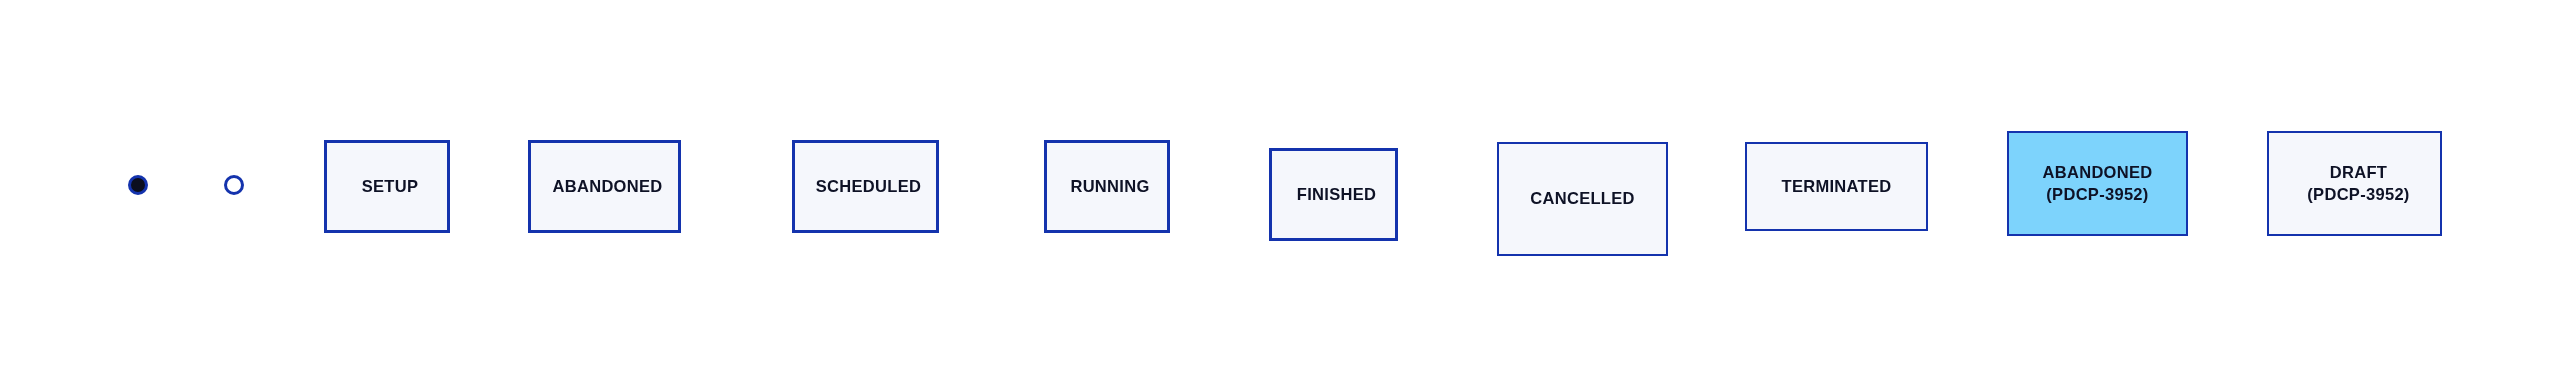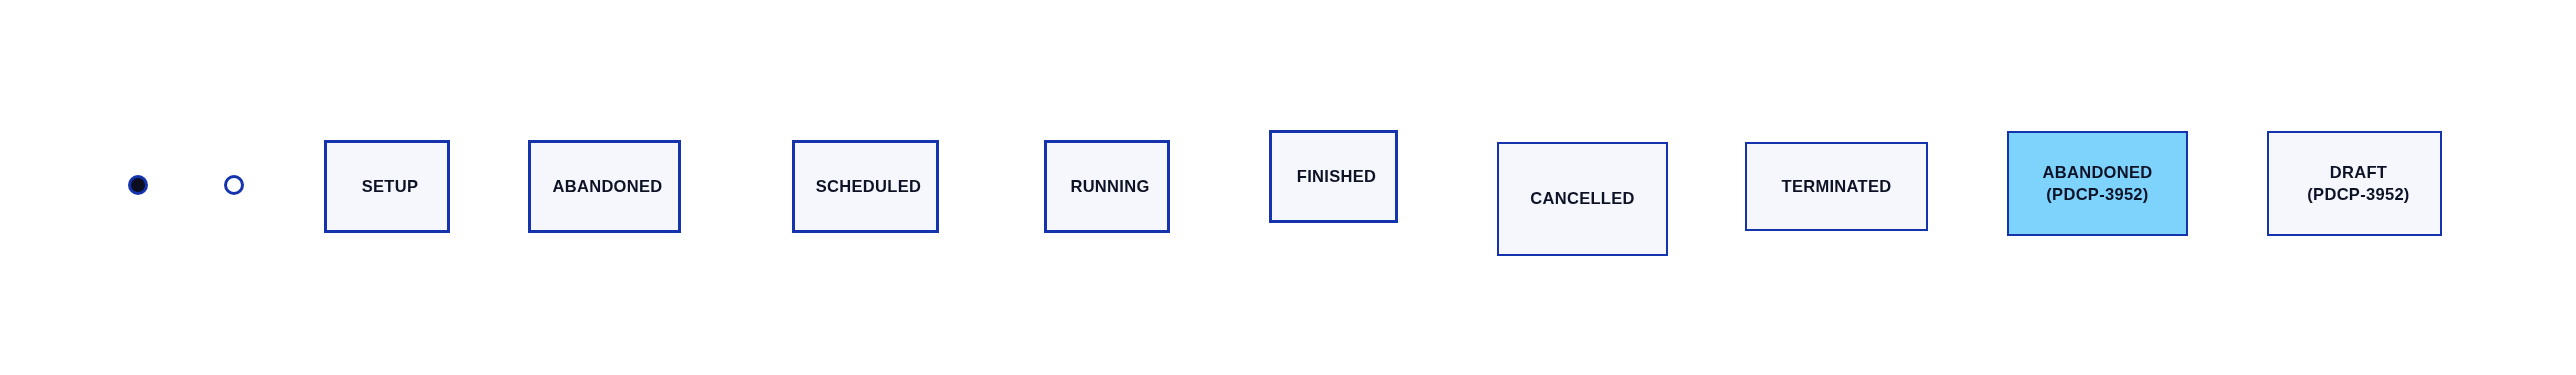--- a/index.html
+++ b/index.html
@@ -78,21 +78,21 @@
     </div>
     <div class="state-box weight-thick" style="left: 528px; top: 140px; width: 153px; height: 93px; border-color: rgb(20, 51, 173); background: rgb(245, 247, 252); color: rgb(14, 18, 38);">
       <span class="box-label">ABANDONED</span>
     </div>
     <div class="state-box weight-thick" style="left: 792px; top: 140px; width: 147px; height: 93px; border-color: rgb(20, 51, 173); background: rgb(245, 247, 252); color: rgb(14, 18, 38);">
       <span class="box-label">SCHEDULED</span>
     </div>
     <div class="state-box weight-thick" style="left: 1044px; top: 140px; width: 126px; height: 93px; border-color: rgb(20, 51, 173); background: rgb(245, 247, 252); color: rgb(14, 18, 38); justify-content: center;">
       <span class="box-label">RUNNING</span>
     </div>
-    <div class="state-box weight-thick" style="left: 1269px; top: 130px; width: 129px; height: 93px; border-color: rgb(20, 51, 173); background: rgb(245, 247, 252); color: rgb(14, 18, 38);">
+    <div class="state-box weight-thick" style="left: 1269px; top: 148px; width: 129px; height: 93px; border-color: rgb(20, 51, 173); background: rgb(245, 247, 252); color: rgb(14, 18, 38);">
       <span class="box-label">FINISHED</span>
     </div>
     <div class="state-box weight-thin" style="left: 1497px; top: 142px; width: 171px; height: 114px; border-color: rgb(20, 51, 173); background: rgb(245, 247, 252); color: rgb(14, 18, 38);">
       <span class="box-label">CANCELLED</span>
     </div>
     <div class="state-box weight-thin" style="left: 1745px; top: 142px; width: 183px; height: 89px; border-color: rgb(20, 51, 173); background: rgb(245, 247, 252); color: rgb(14, 18, 38); justify-content: center;">
       <span class="box-label">TERMINATED</span>
     </div>
     <div class="state-box weight-thin" style="left: 2007px; top: 131px; width: 181px; height: 105px; border-color: rgb(20, 51, 173); background: #7dd3fc; color: rgb(14, 18, 38);">
       <span class="box-label">ABANDONED

